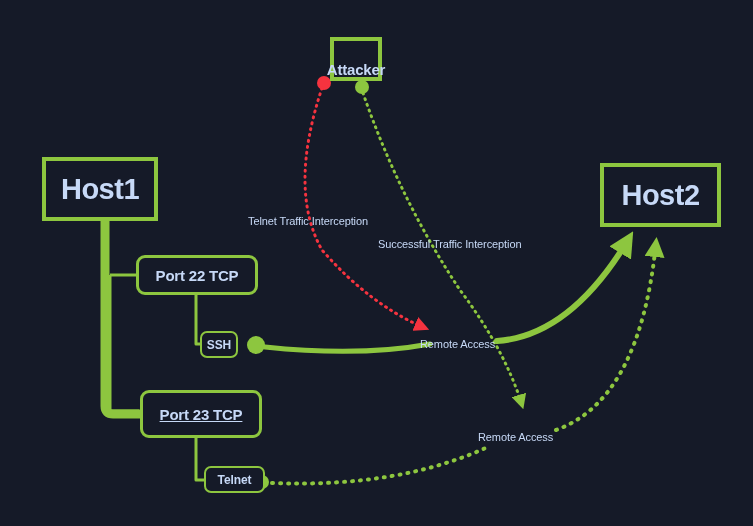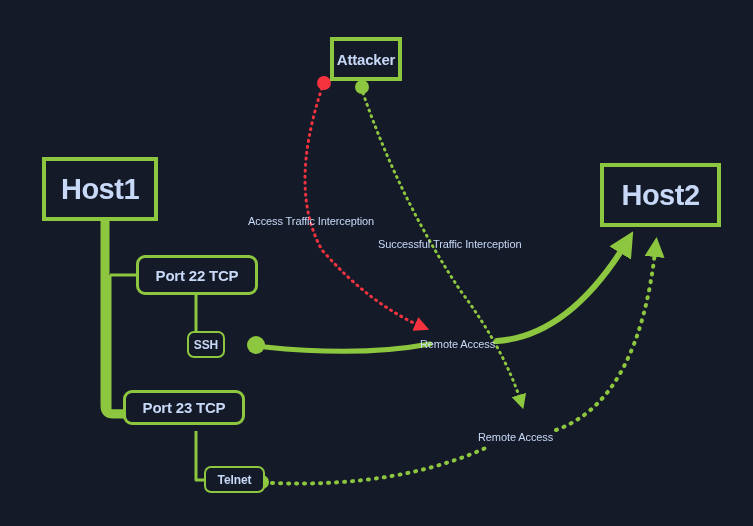--- a/index.html
+++ b/index.html
@@ -61,24 +61,24 @@
     position: absolute;
     color: #c7d9f7;
     font-size: 11px;
     font-weight: normal;
     white-space: nowrap;
     z-index: 6;
     letter-spacing: -0.1px;
   }
   #host1 { left: 42px;  top: 157px; width: 116px; height: 64px; }
   #host2 { left: 600px; top: 163px; width: 121px; height: 64px; }
-  #attacker { left: 330px; top: 37px; width: 72px; height: 44px; }
+  #attacker { left: 330px; top: 37px; width: 52px; height: 44px; align-items: flex-end; }
   #port22 { left: 136px; top: 255px; width: 122px; height: 40px; align-items: center; }
-  #port23 { left: 123px; top: 390px; width: 122px; height: 35px; }
-  #ssh   { left: 187px; top: 331px; width: 38px; height: 27px; }
+  #port23 { left: 140px; top: 390px; width: 122px; height: 48px; text-decoration: underline; }
+  #ssh   { left: 200px; top: 331px; width: 38px; height: 27px; }
   #telnet{ left: 204px; top: 466px; width: 61px; height: 27px; }
   #lbl-failed      { left: 248px; top: 215px; }
   #lbl-successful  { left: 378px; top: 238px; }
   #lbl-remote-1    { left: 420px; top: 338px; }
   #lbl-remote-2    { left: 478px; top: 431px; }
 </style>
 </head>
 <body>
 
 <div id="canvas">
@@ -150,21 +150,21 @@
   </div>
 
   <div class="node node-svc" id="ssh">
     <span>SSH</span>
   </div>
 
   <div class="node node-svc" id="telnet">
     <span>Telnet</span>
   </div>
 
-  <div class="edge-label" id="lbl-failed">Access Traffic Interception</div>
+  <div class="edge-label" id="lbl-failed">Telnet Traffic Interception</div>
 
   <div class="edge-label" id="lbl-successful">Successful Traffic Interception</div>
 
   <div class="edge-label" id="lbl-remote-1">Remote Access</div>
 
   <div class="edge-label" id="lbl-remote-2">Remote Access</div>
 
 </div>
 
 </body></html>

